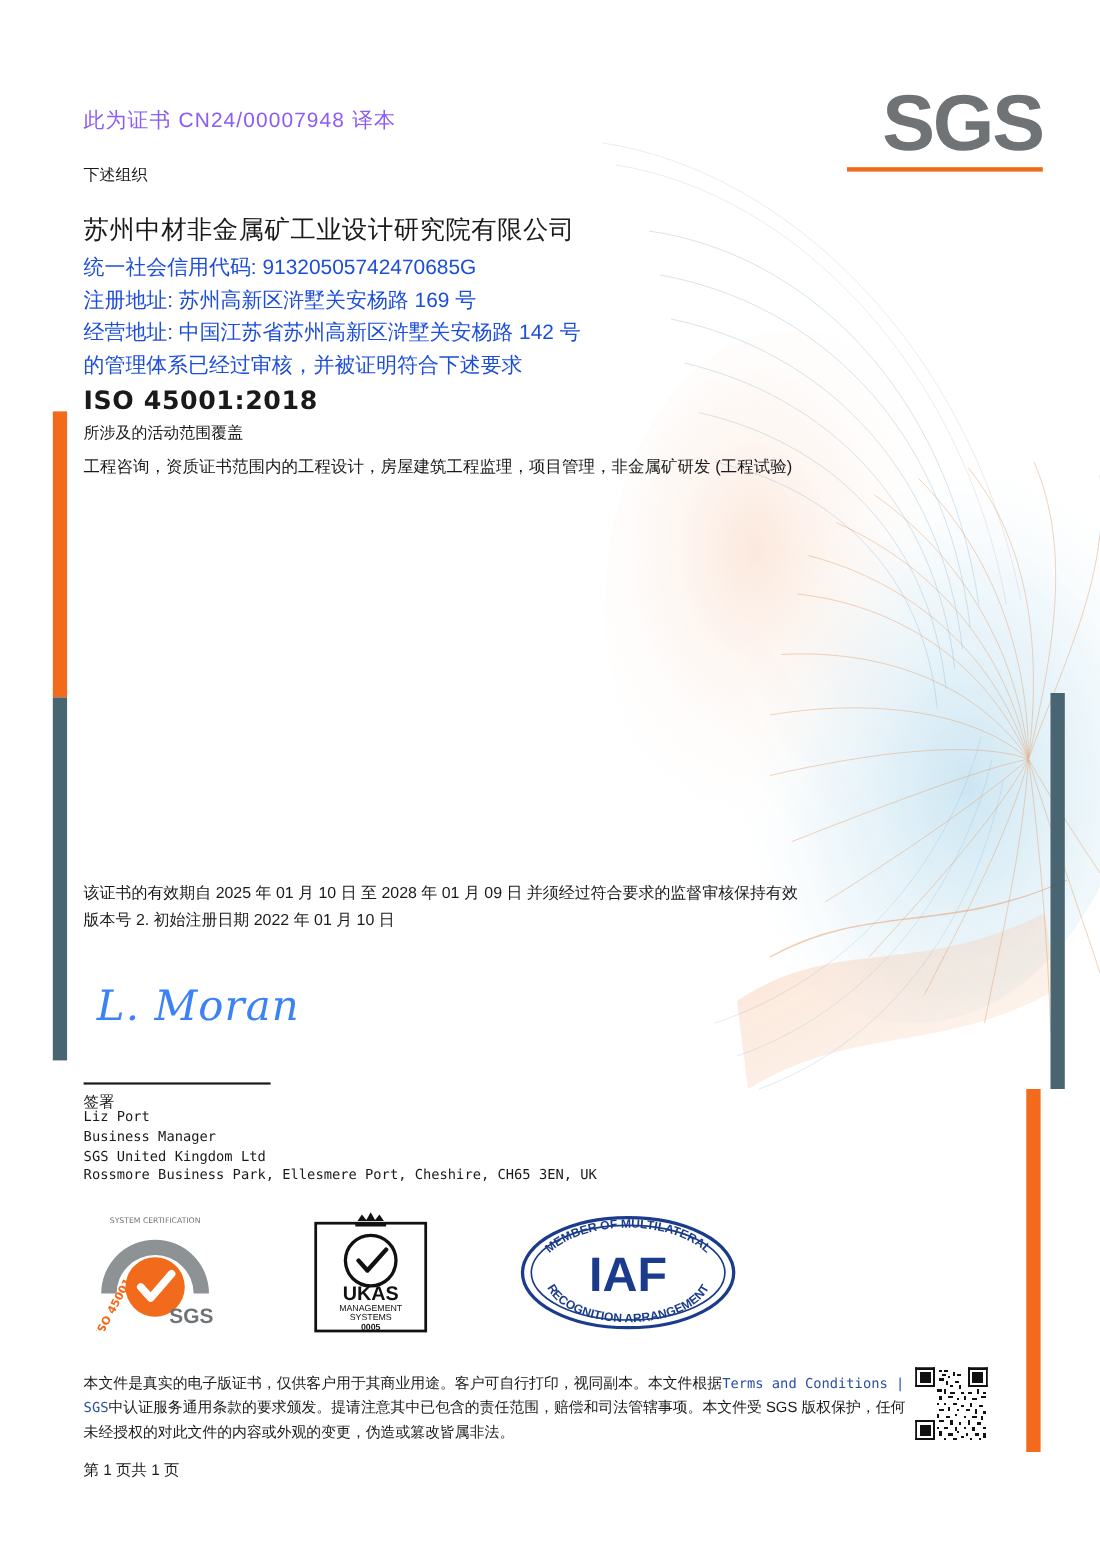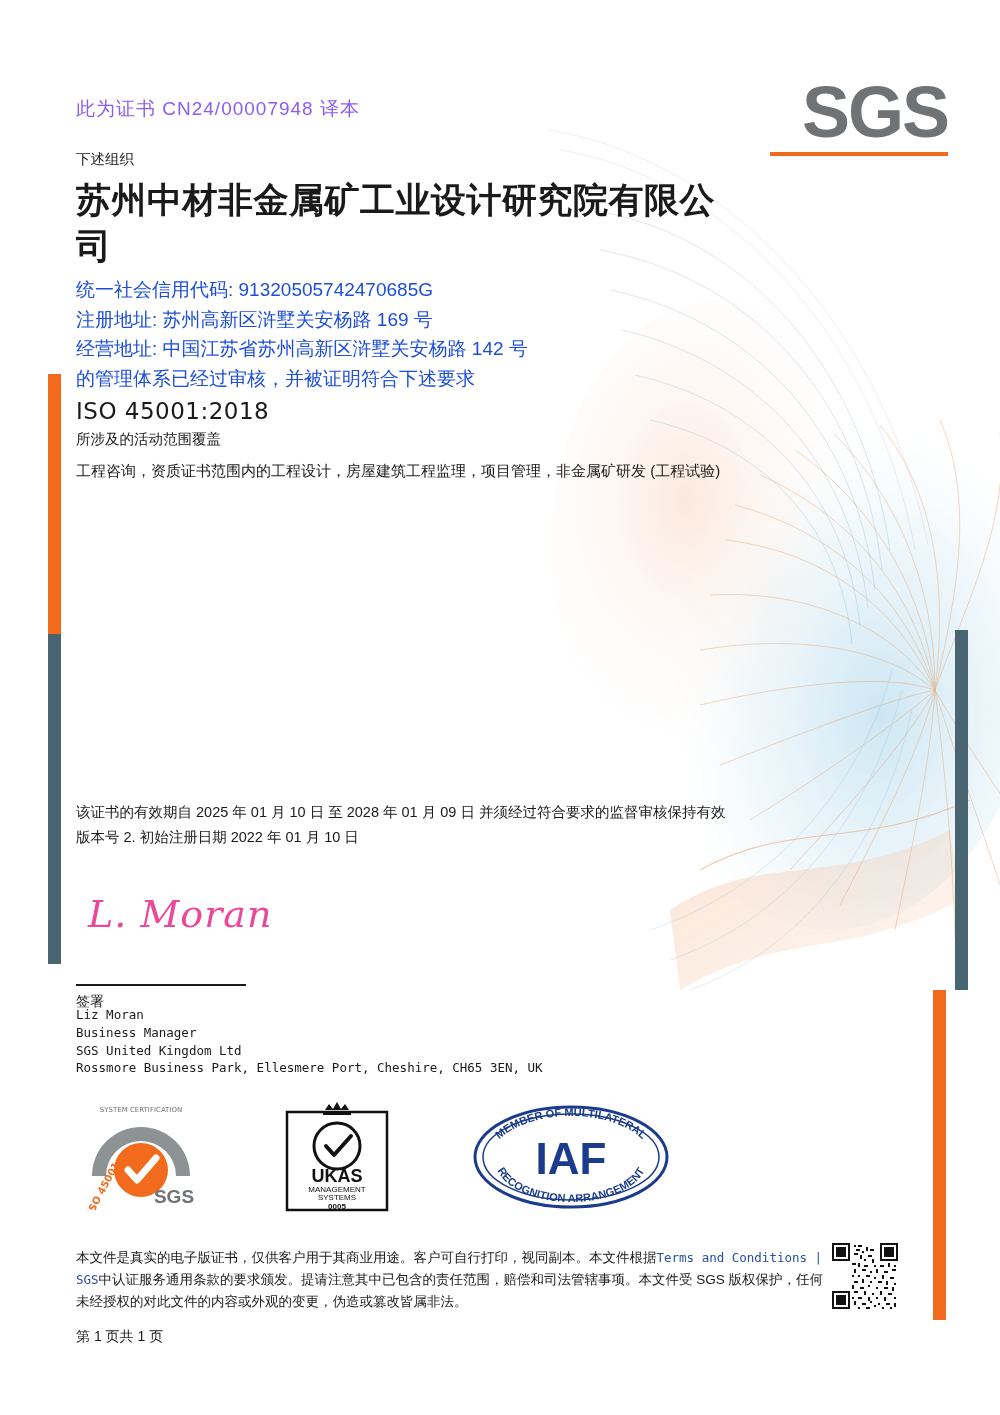--- a/index.html
+++ b/index.html
@@ -96,39 +96,39 @@
   }
   .translation-note {
     font-size: 19px;
     letter-spacing: 1px;
     color: #8b5cf6;
     margin-bottom: 28px;
   }
   .small-label {
     font-size: 14.5px;
     color: #1a1a1a;
-    margin-bottom: 8px;
+    margin-bottom: 24px;
   }
   .org-name {
-    font-size: 35px;
-    font-weight: bold;
+    font-size: 23px;
+    font-weight: normal;
     line-height: 1.32;
     letter-spacing: 0.5px;
     margin: 0 0 6px 0;
     max-width: 640px;
   }
   .detail-line {
     font-size: 19px;
     line-height: 1.55;
     color: #1d4ed8;
   }
   .standard {
     font-family: "DejaVu Sans", sans-serif;
     font-size: 23px;
-    font-weight: normal;
+    font-weight: bold;
     letter-spacing: 0.5px;
     margin: 5px 0 6px 0;
   }
   .scope-label {
     font-size: 14.5px;
     margin-bottom: 10px;
   }
   .scope-text {
     font-size: 15px;
     line-height: 1.6;
@@ -146,21 +146,21 @@
   }
 
   
   .signature-script {
     position: absolute;
     left: 88px;
     top: 892px;
     font-family: "DejaVu Serif", serif;
     font-style: italic;
     font-size: 38px;
-    color: #ec4899;
+    color: #3b82f6;
     letter-spacing: 1px;
   }
   .sig-rule {
     position: absolute;
     left: 76px;
     top: 984px;
     width: 170px;
     height: 1.5px;
     background: #1a1a1a;
   }
@@ -323,21 +323,21 @@
 
   <div class="validity">
     <div>该证书的有效期自 2025 年 01 月 10 日 至 2028 年 01 月 09 日 并须经过符合要求的监督审核保持有效</div>
     <div>版本号 2.  初始注册日期 2022 年 01 月 10 日</div>
   </div>
 
   <div class="signature-script">L. Moran</div>
   <div class="sig-rule"></div>
   <div class="sig-label">签署</div>
   <div class="sig-details">
-    <div>Liz Moran</div>
+    <div>Liz Port</div>
     <div>Business Manager</div>
     <div>SGS United Kingdom Ltd</div>
     <div>Rossmore Business Park, Ellesmere Port, Cheshire, CH65 3EN, UK</div>
   </div>
 
   <div class="marks">
 
     <svg class="mark mark-iso" viewBox="0 0 130 112">
       <path d="M16 78 A 49 49 0 1 1 114 78 L 100 78 A 35 35 0 1 0 30 78 Z" fill="#8D9295"></path>
       <circle cx="65" cy="72" r="27" fill="#F26A1B"></circle>

